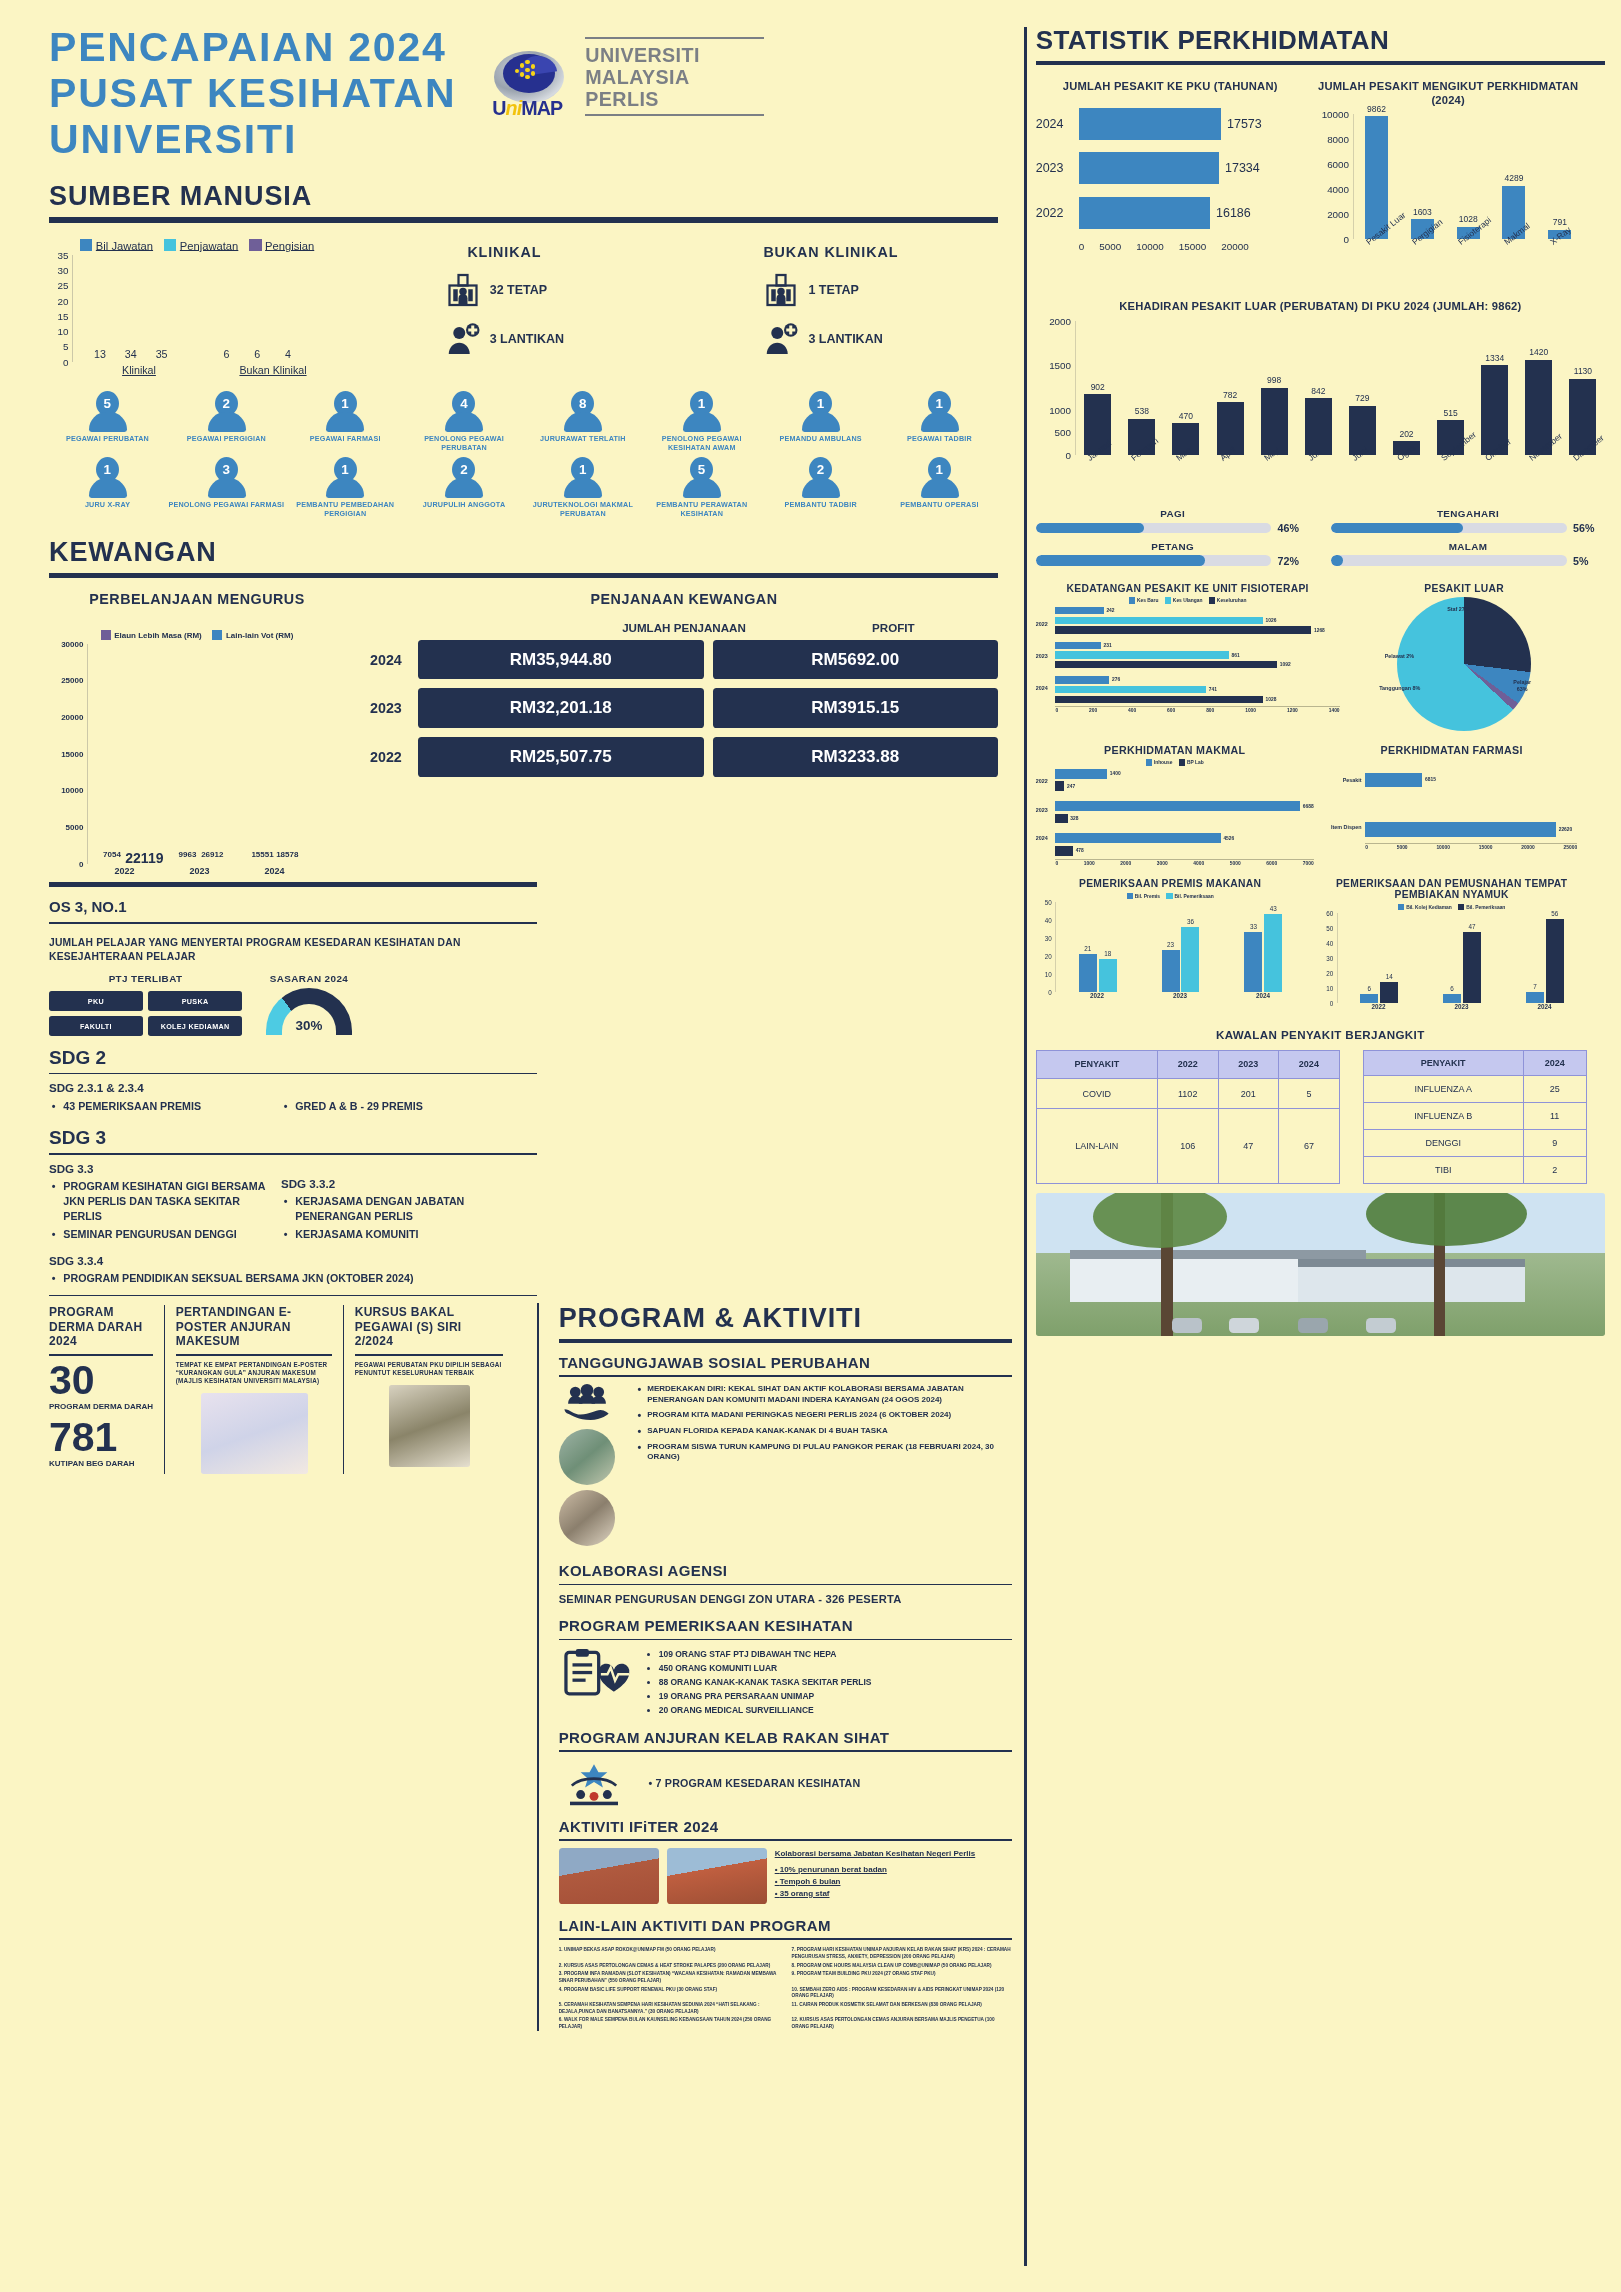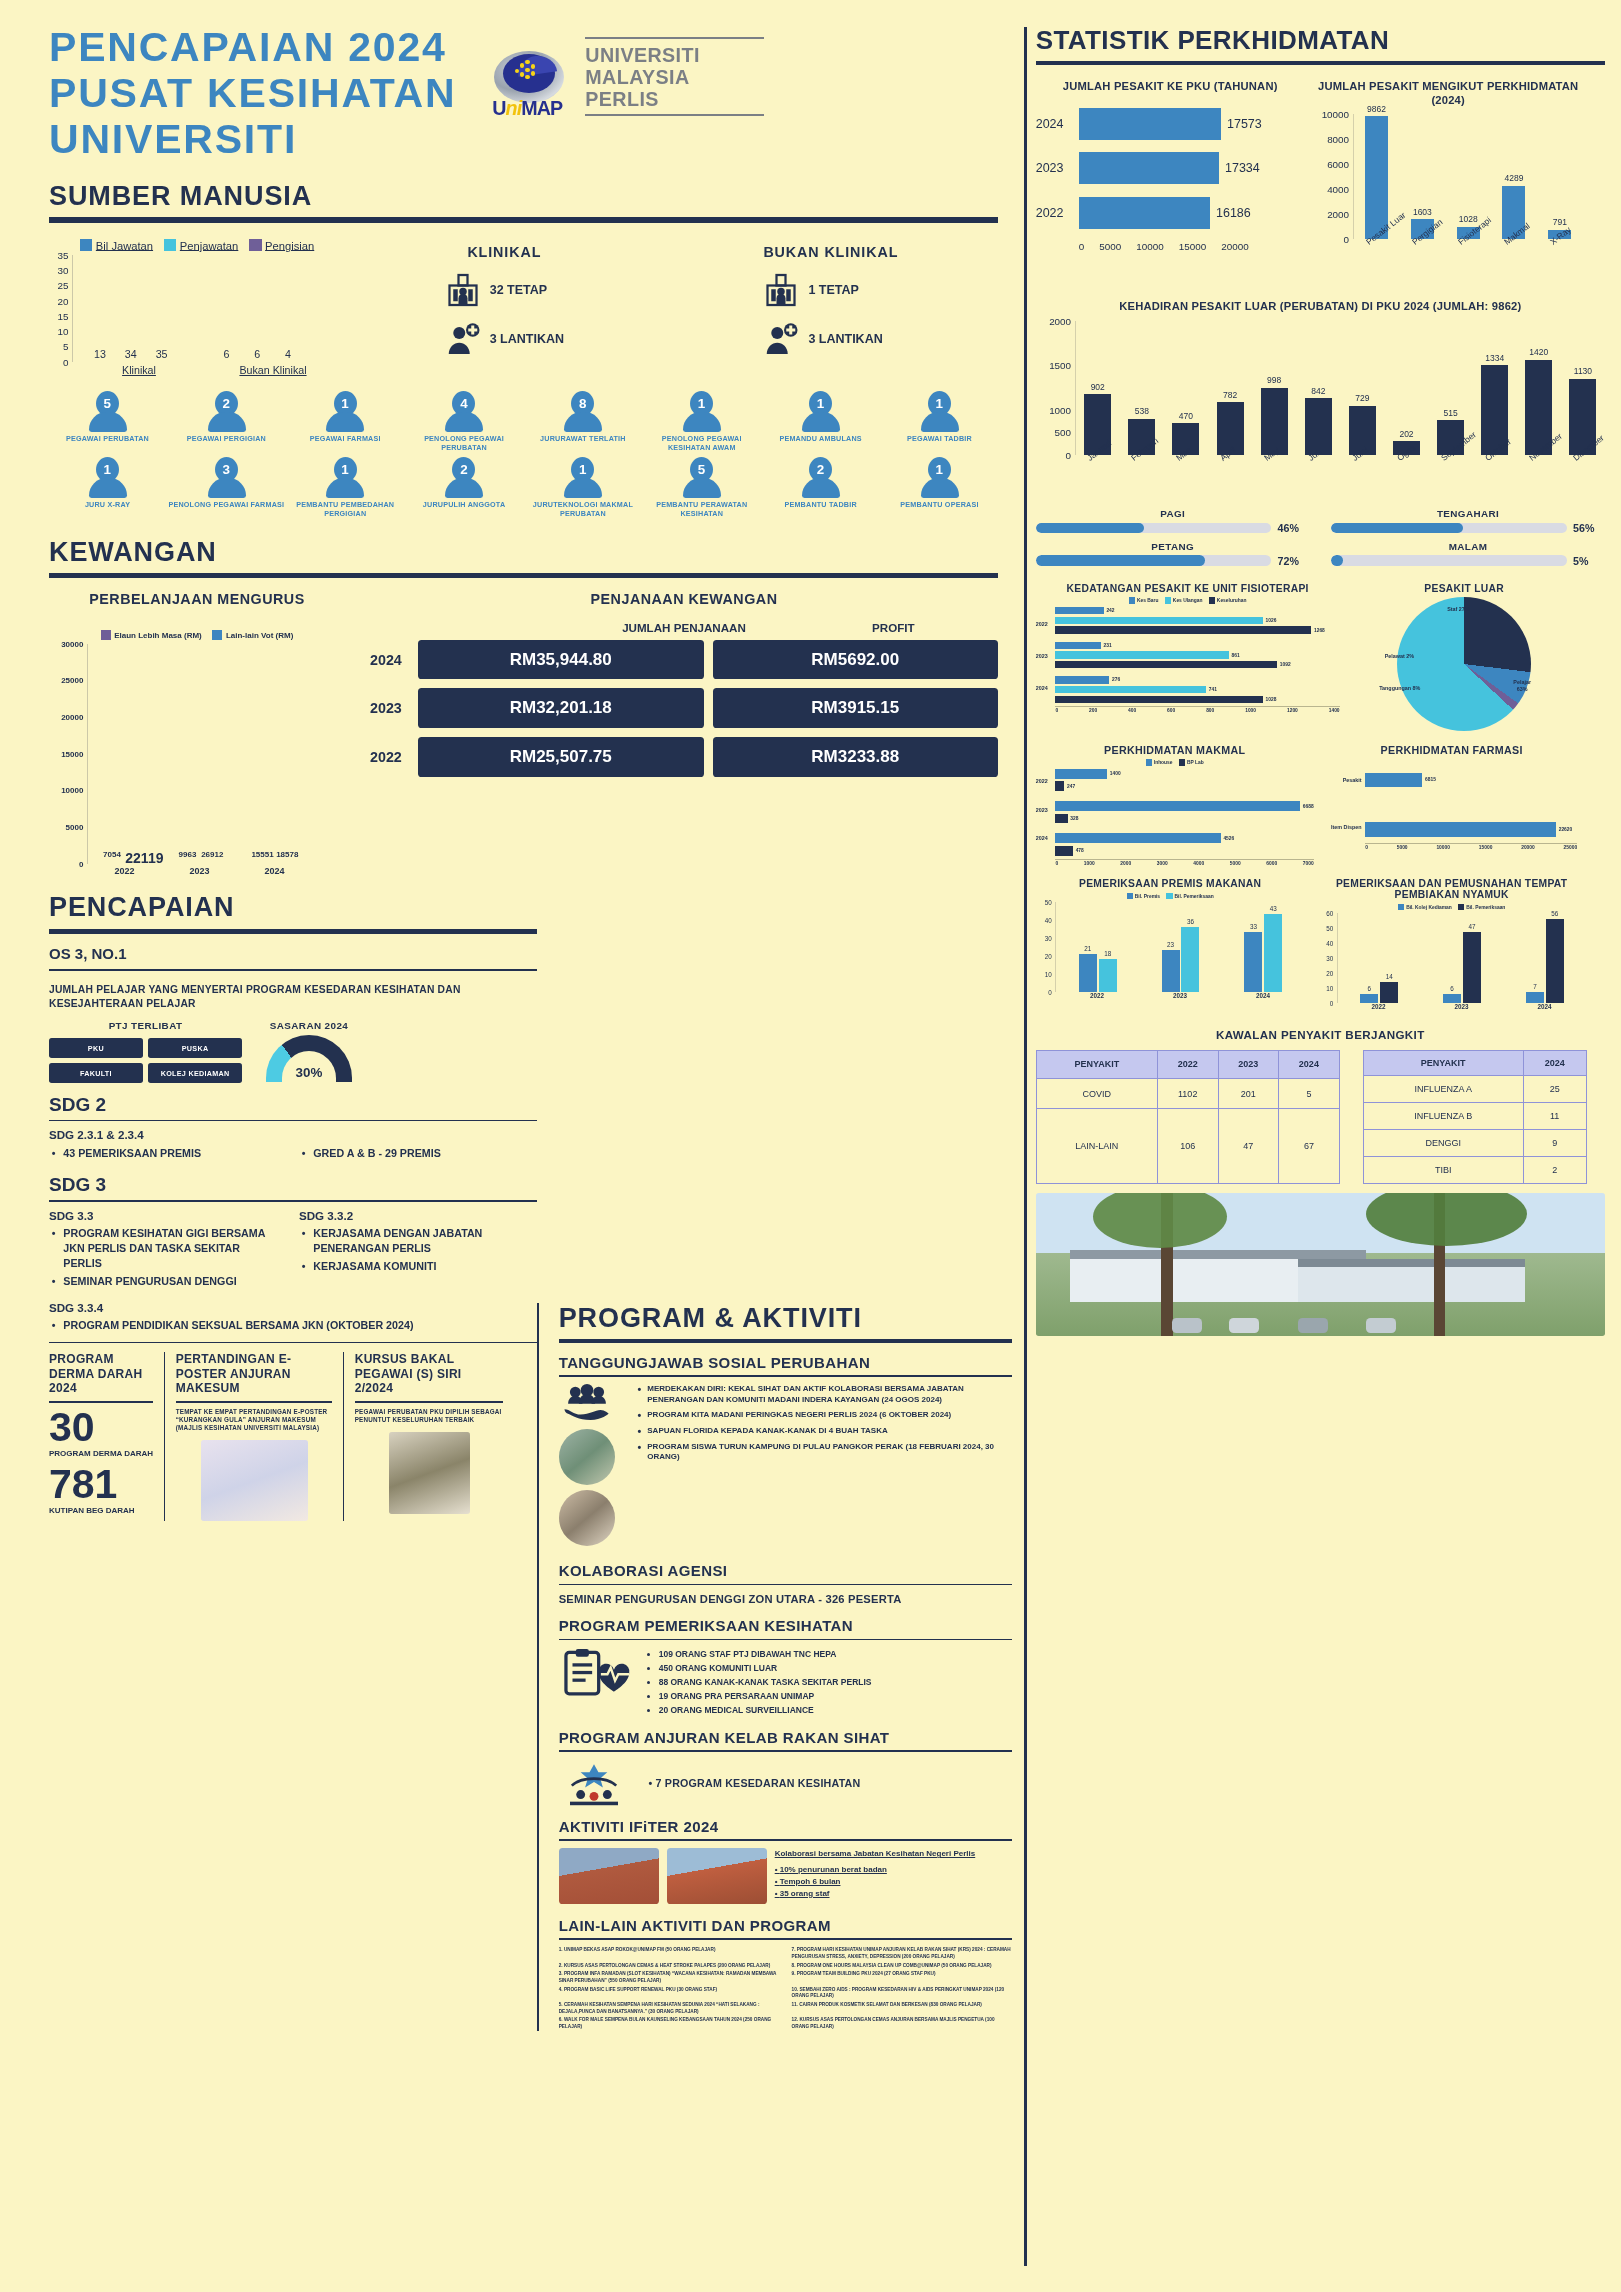--- a/index.html
+++ b/index.html
@@ -95,21 +95,21 @@
   .gauge { position:relative; width:86px; height:47px; margin:3.6px auto 0; }
   .gauge .ring { position:absolute; inset:0; border-radius:86px 86px 0 0; background:conic-gradient(from 270deg at 50% 100%, #4dcbe3 0deg 54deg, #23314f 54deg 180deg); }
   .gauge .hole { position:absolute; left:16px; top:16px; width:54px; height:38px; border-radius:54px 54px 0 0; background:#FBF5C4; }
   .gauge .val { position:absolute; left:0; right:0; bottom:1.8px; font-size:13.4px; font-weight:bold; }
 
   .sdg-h { font-size:19px; font-weight:bold; margin-top:10.7px; }
   .sdg-rule { height:1.8px; background:#23314f; margin:3.6px 0 7.2px; }
   .sdg-sub { font-size:11.6px; font-weight:bold; margin-bottom:4.5px; }
   .bul { font-size:10.7px; font-weight:bold; line-height:1.4; padding-left:14.3px; position:relative; margin-bottom:2.7px;}
   .bul:before { content:"•"; position:absolute; left:2.7px; }
-  .two-col { display:flex; gap:26px; }
+  .two-col { display:flex; gap:8px;align-items:flex-end; }
 
   
   .tri { display:flex; margin-top:9px; border-top:1.8px solid #23314f; padding-top:9px; gap:0; }
   .tri > div { padding:0 10.7px; }
   .tri .b1 { width:116px; padding-left:0; border-right:1.8px solid #23314f; }
   .tri .b2 { width:179px; border-right:1.8px solid #23314f; }
   .tri .b3 { width:170px; }
   .tri h5 { font-size:12px; font-weight:bold; line-height:1.2; letter-spacing:0.3px; }
   .tri .hr2 { height:1.8px; background:#23314f; margin:5.4px 0 5.4px; }
   .bignum { font-size:41px; font-weight:bold; line-height:.95; }
@@ -524,21 +524,20 @@
           <div class="tr">
             <div class="yr">2022</div>
             <div class="pill">RM25,507.75</div>
             <div class="pill">RM3233.88</div>
           </div>
         </div>
       </div>
     </div>
 
     <div style="width:488px">
-      <div class="sec-h" style="margin-top:16px">PENCAPAIAN</div>
       <div class="sec-rule"></div>
       <div style="font-size:15px;font-weight:bold;margin-top:10.7px">OS 3, NO.1</div>
       <div style="height:1.8px;background:#23314f;margin:7.2px 0 9px"></div>
       <div class="sm-note">JUMLAH PELAJAR YANG MENYERTAI PROGRAM KESEDARAN KESIHATAN DAN KESEJAHTERAAN PELAJAR</div>
 
       <div class="ptj-wrap">
         <div class="ptj">
           <div class="cap">PTJ TERLIBAT</div>
           <div class="btns">
             <div>PKU</div>

